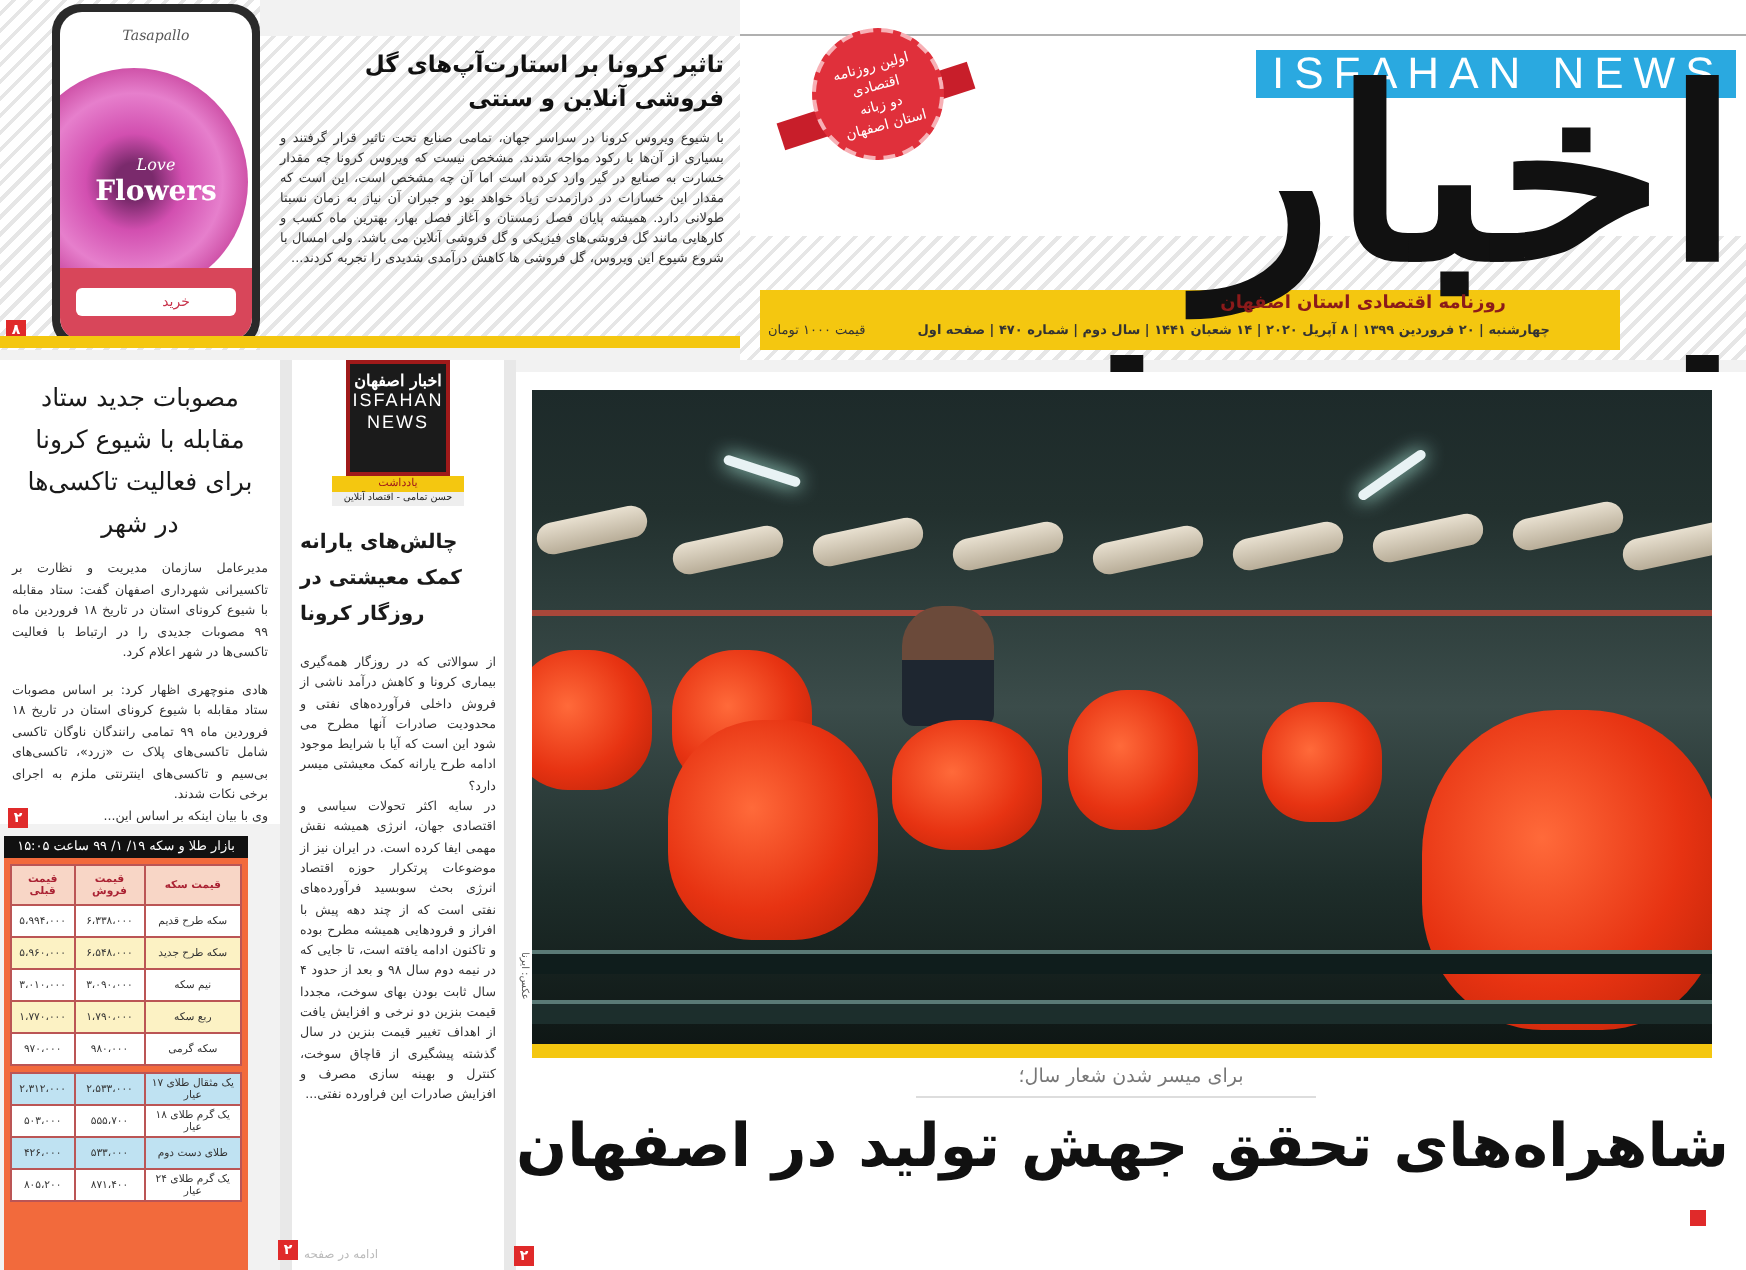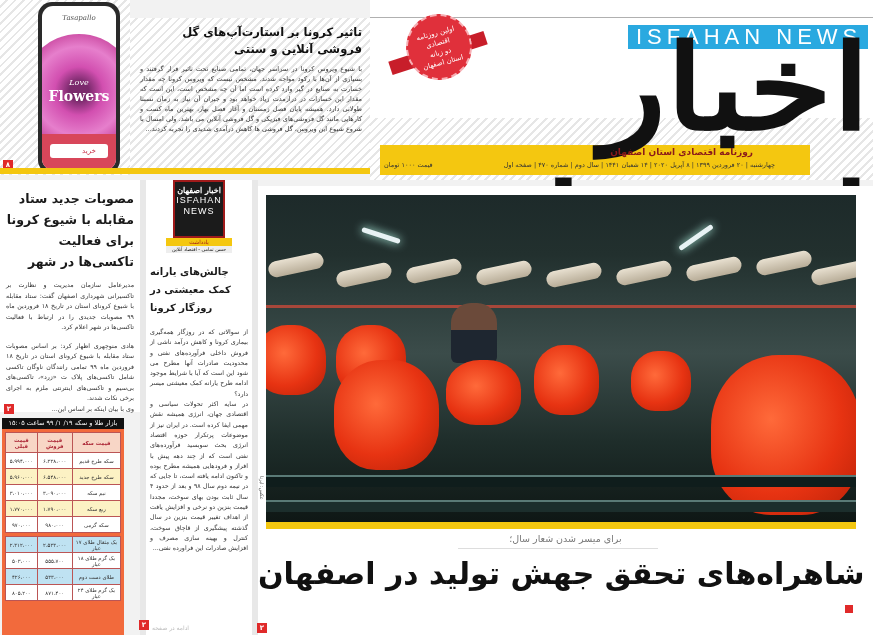--- a/index.html
+++ b/index.html
@@ -15,50 +15,50 @@
   #masthead { left: 370px; top: 0; width: 503px; height: 180px; background: #fff; }
   #masthead .topline { position: absolute; left: 0; right: 0; top: 17px; height: 1px; background: #b0b0b0; }
   #masthead .stripe-zone { position: absolute; left: 0; right: 0; top: 118px; height: 62px; }
   #en-bar { position: absolute; left: 258px; top: 25px; width: 240px; height: 24px; background: #2aa9e0;
     color: #fff; font-family: "Liberation Sans", sans-serif; font-size: 22px; letter-spacing: 5px; line-height: 24px; padding-left: 8px; }
   #logo-fa { position: absolute; left: 45px; top: 18px; width: 455px; height: 140px;
     font-family: "DejaVu Serif", serif; font-size: 118px; font-weight: bold; color: #111; line-height: 140px; text-align: right; direction: rtl;
     transform: scaleX(1.15); transform-origin: right; letter-spacing: -6px; }
   #tagline-band { position: absolute; left: 10px; top: 145px; width: 430px; height: 30px; background: #f4c710; }
   #tagline { position: absolute; right: 120px; top: 147px; font-size: 9px; color: #8b1a1a; font-weight: bold; }
-  #dateline { position: absolute; right: 98px; top: 161px; font-size: 6.5px; color: #333; }
+  #dateline { position: absolute; right: 98px; top: 161px; font-size: 6.5px; color: #333; font-weight: bold; }
   #price { position: absolute; left: 14px; top: 161px; font-size: 6.5px; color: #333; text-align: right; }
   #badge { position: absolute; left: 18px; top: 12px; width: 100px; height: 80px; }
   #badge .ribbon { position: absolute; left: 0; top: 34px; width: 100px; height: 14px; background: #c81e2a; transform: rotate(-18deg); }
   #badge .seal { position: absolute; left: 18px; top: 2px; width: 66px; height: 66px; border-radius: 50%; background: #e0303b;
     border: 2px dashed #f7b0b5; color: #fff; font-size: 7px; line-height: 10px; text-align: center; padding-top: 12px; transform: rotate(-15deg); }
 
   
   #promo { left: 0; top: 0; width: 130px; height: 175px; }
-  #phone { position: absolute; left: 38px; top: 2px; width: 82px; height: 172px; border-radius: 14px; background: #2a2a2a; padding: 4px; }
+  #phone { position: absolute; left: 26px; top: 2px; width: 104px; height: 172px; border-radius: 14px; background: #2a2a2a; padding: 4px; }
   #phone .screen { width: 100%; height: 100%; border-radius: 11px; background: #fff; position: relative; overflow: hidden; }
   #phone .brand { position: absolute; top: 8px; left: 0; right: 0; text-align: center; font-family: "DejaVu Serif", serif; font-style: italic; font-size: 7px; color: #555; }
   #phone .flower { position: absolute; left: -20px; top: 28px; width: 114px; height: 114px; border-radius: 50%;
     background: radial-gradient(circle at 50% 50%, #7a2a6c 0 12%, #d24fb0 30%, #e67fcc 55%, #c9479f 75%, #f2b8e0 100%); }
   #phone .love { position: absolute; top: 72px; left: 0; right: 0; text-align: center; color: #fff; font-family: "DejaVu Serif", serif; font-style: italic; font-size: 8px; }
   #phone .flowers { position: absolute; top: 82px; left: 0; right: 0; text-align: center; color: #fff; font-family: "DejaVu Serif", serif; font-weight: bold; font-size: 14px; }
   #phone .buy-zone { position: absolute; left: 0; right: 0; bottom: 0; height: 36px; background: #d8465a; }
   #phone .buy-btn { position: absolute; left: 8px; right: 8px; bottom: 12px; height: 14px; background: #fff; border-radius: 3px; font-size: 7px; text-align: center; line-height: 14px; color: #c8324a; padding-left: 20px; }
   .page-num { position: absolute; width: 10px; height: 10px; background: #e02a2a; color: #fff; font-size: 7px; text-align: center; line-height: 10px; font-weight: bold; }
 
   
   #flower-art { left: 130px; top: 18px; width: 240px; height: 155px; padding: 6px 8px 0 10px; }
   #flower-art h2 { font-size: 11.5px; font-weight: bold; line-height: 17px; color: #111; }
   #flower-art p { font-size: 6.5px; line-height: 10px; color: #333; margin-top: 6px; text-align: justify; }
   #yellow-rule-top { left: 0; top: 168px; width: 370px; height: 6px; background: #f4c710; }
   #yellow-rule-top2 { left: 0; top: 174px; width: 250px; height: 4px; }
 
   
   #taxi-art { left: 0; top: 180px; width: 140px; height: 232px; background: #fff; padding: 8px 6px 0 6px; }
-  #taxi-art h2 { font-size: 12.5px; line-height: 21px; font-weight: bold; }
+  #taxi-art h2 { font-size: 12.5px; line-height: 21px; font-weight: normal; text-align: center; }
   #taxi-art p { font-size: 6.3px; line-height: 10.5px; color: #333; margin-top: 8px; text-align: justify; }
 
   #gold-table-wrap { left: 2px; top: 418px; width: 122px; height: 217px; }
   #gold-title { height: 11px; background: #111; color: #fff; font-size: 6.5px; line-height: 11px; text-align: center; }
   #gold-box { background: #f26a3c; padding: 3px 3px 3px 3px; height: 206px; }
   table.gold { width: 100%; border-collapse: collapse; font-size: 5.3px; color: #333; }
   table.gold td, table.gold th { border: 1px solid #b55; text-align: center; padding: 1px; height: 16px; }
   table.gold th { background: #f8d6c6; color: #a23; height: 20px; font-weight: bold; }
   table.gold tr.w td { background: #fff; }
   table.gold tr.y td { background: #fcf2c4; }

